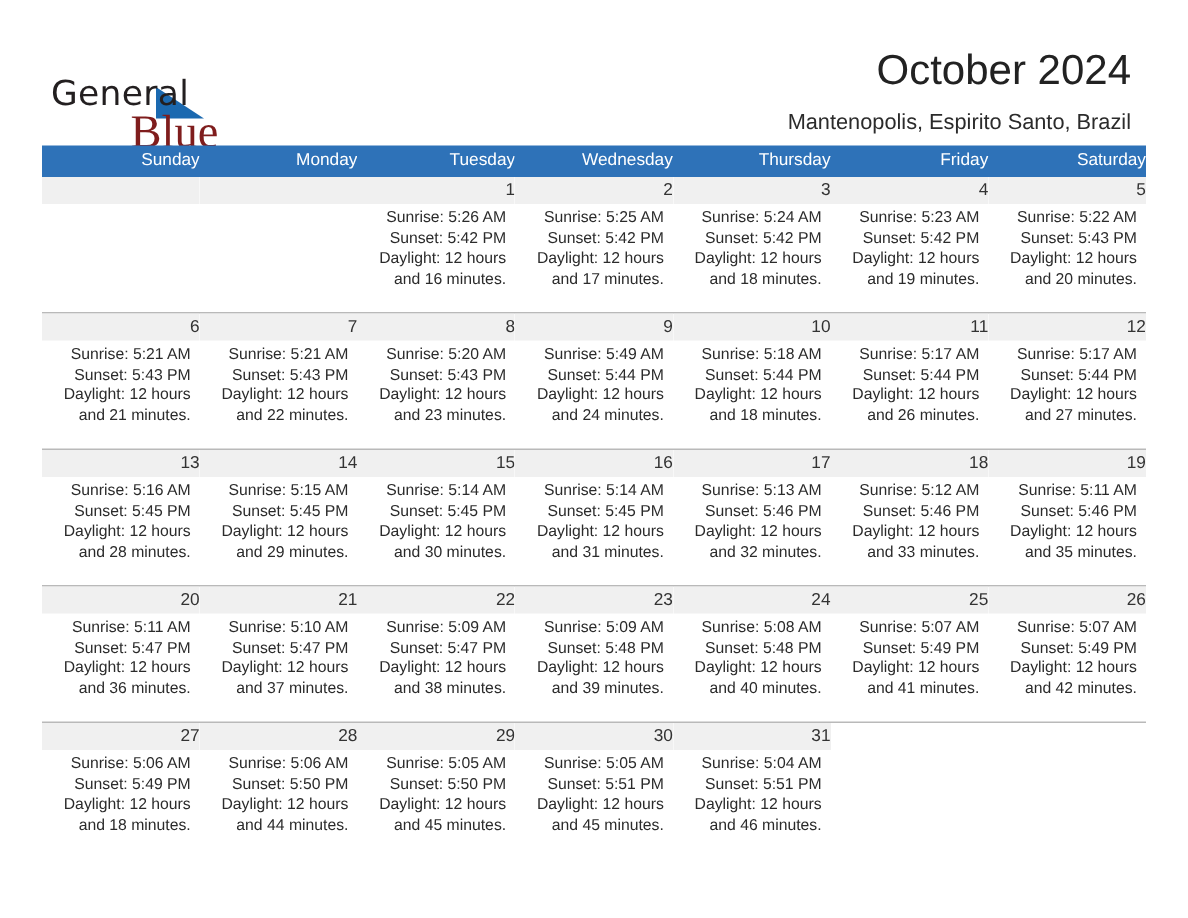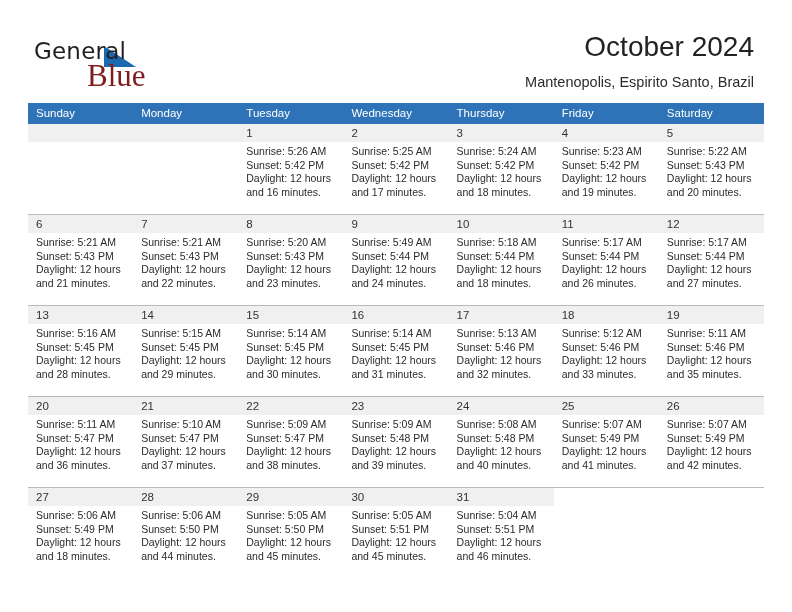--- a/index.html
+++ b/index.html
@@ -25,21 +25,21 @@
   .header {
     position: absolute;
     left: 0;
     top: 0;
     width: 792px;
     height: 100px;
   }
   .logo {
     position: absolute;
     left: 34px;
-    top: 38px;
+    top: 50px;
     width: 170px;
     height: 50px;
   }
   .logo-general {
     position: absolute;
     left: 0;
     top: 0;
     font-size: 23px;
     letter-spacing: 0.2px;
     color: #231f20;
@@ -81,22 +81,23 @@
     font-size: 14.5px;
     color: #2b2b2b;
     line-height: 18px;
     white-space: nowrap;
   }
 
   
   .calendar {
     position: absolute;
     left: 28px;
-    top: 103px;
+    top: 97px;
     width: 736px;
+    text-align: right;
   }
   .weekday-row {
     display: flex;
     background: #2e72b8;
     height: 21px;
   }
   .weekday {
     flex: 1 1 0;
     color: #ffffff;
     font-size: 11.5px;

